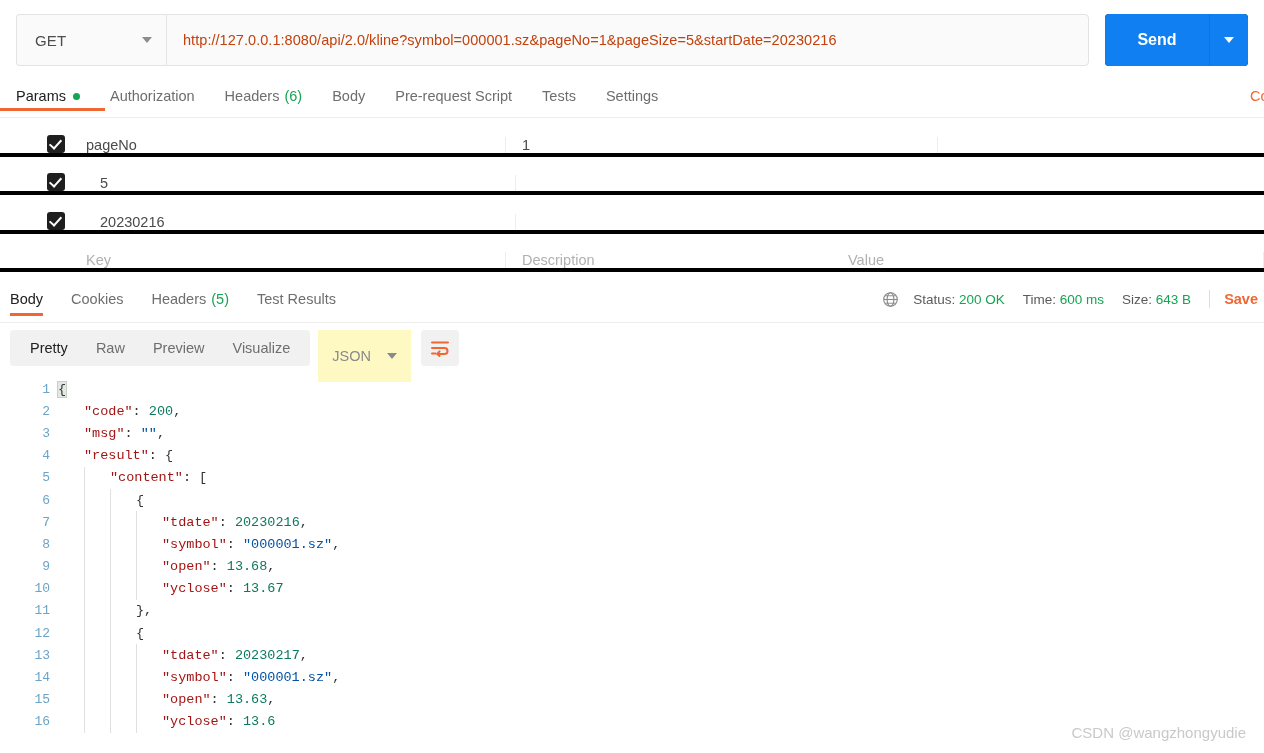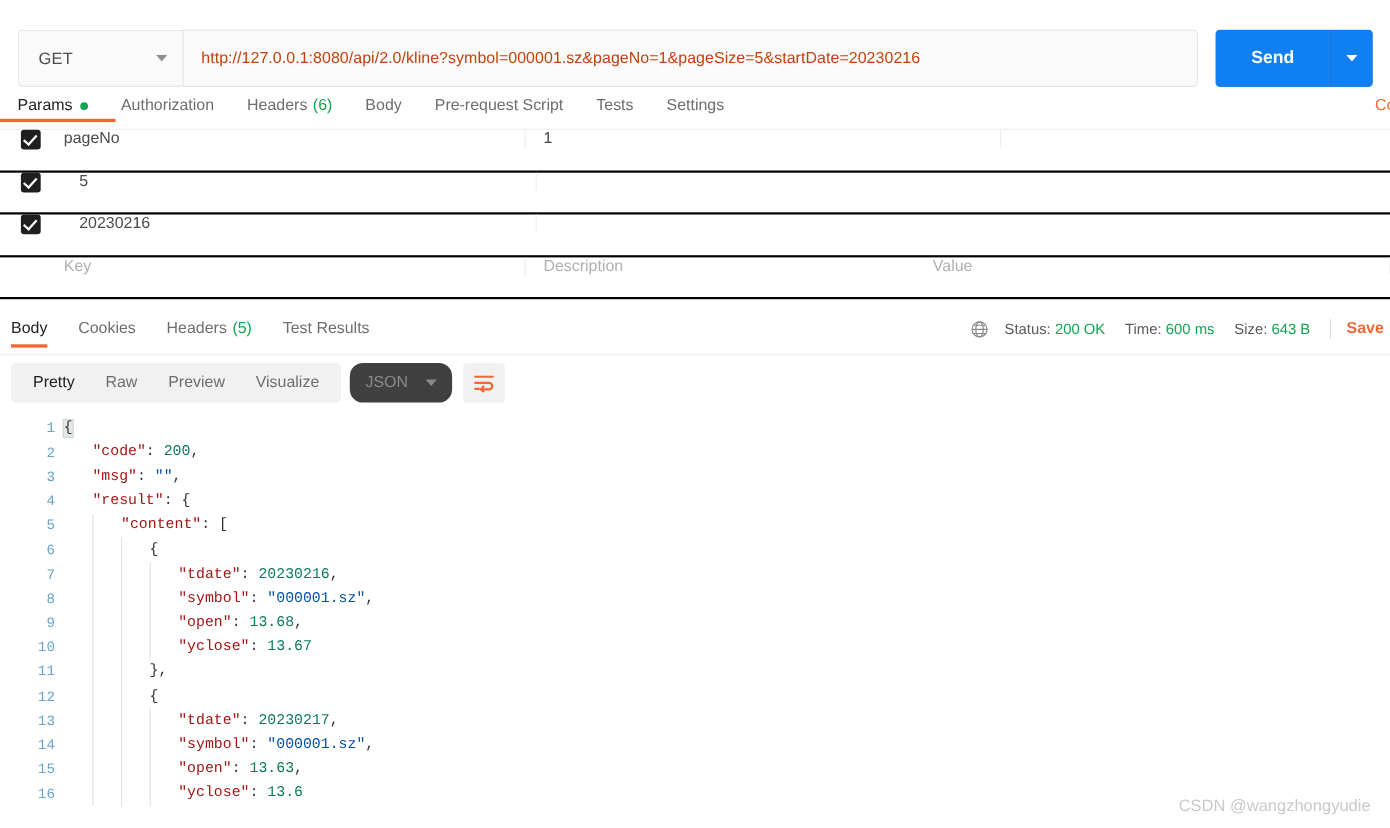--- a/index.html
+++ b/index.html
@@ -6,21 +6,21 @@
   html, body {
     width: 1264px; height: 753px;
     background: #ffffff;
     font-family: "Liberation Sans", sans-serif;
     overflow: hidden;
   }
   body { position: relative; }
 
   
   .url-bar {
-    position: absolute; left: 0; top: 13px; width: 1264px; height: 80px;
+    position: absolute; left: 0; top: 0; width: 1264px; height: 80px;
     display: flex; align-items: center; padding: 14px 16px 14px 16px;
   }
   .method-box {
     width: 150px; height: 52px; background: #fafafa;
     border: 1px solid #e3e3e3; border-right: none;
     border-radius: 4px 0 0 4px;
     display: flex; align-items: center; justify-content: space-between;
     padding: 0 14px 0 18px;
   }
   .method-label { font-size: 15px; color: #4d4d4d; letter-spacing: .2px; }
@@ -33,21 +33,21 @@
     border: 1px solid #e3e3e3; border-radius: 0 4px 4px 0;
     display: flex; align-items: center; padding: 0 16px;
     overflow: hidden;
   }
   .url-text {
     font-size: 14.5px; color: #c2410c; white-space: nowrap;
     letter-spacing: .05px;
   }
   .send-wrap {
     margin-left: 16px; height: 52px; display: flex; align-items: stretch;
-    border-radius: 4px; overflow: hidden; background: #a3a3a3;
+    border-radius: 4px; overflow: hidden; background: #000000;
   }
   .send-btn {
     background: #0f7ff2; color: #fff; font-size: 16px; font-weight: bold;
     border: none; width: 104px; cursor: pointer;
     display: flex; align-items: center; justify-content: center;
   }
   .send-split { width: 1px; background: #1573d6; }
   .send-caret {
     background: #0f7ff2; width: 38px; display: flex;
     align-items: center; justify-content: center; cursor: pointer;
@@ -84,22 +84,23 @@
     position: absolute; right: 0; top: 88px;
     font-size: 14.5px; color: #ef6733; white-space: nowrap;
     cursor: pointer; overflow: hidden; width: 14px;
   }
 
   
   .params-table {
     position: absolute; left: 0; top: 118px; width: 1264px;
   }
   .prow {
-    display: flex; height: 38.5px; align-items: flex-start;
-    border-bottom: 2px solid #000000;
+    display: flex; height: 38.5px; align-items: flex-end;
+    border-bottom: 4px solid #000000;
+    padding-left: 28px;
   }
   .pcell { display: flex; align-items: center; }
   .c-check {
     width: 56px; justify-content: center; border-right: 0px solid transparent;
   }
   .c-key {
     width: 422px; padding-left: 2px; border-right: 1px solid #ededed;
   }
   .c-val {
     width: 432px; padding-left: 16px; border-right: 1px solid #ededed;
@@ -162,21 +163,21 @@
   .seg-group {
     height: 36px; background: #f1f1f1; border-radius: 4px;
     display: flex; align-items: center; padding: 0 6px;
   }
   .seg {
     font-size: 14.5px; color: #6e6e6e; padding: 0 14px; cursor: pointer;
     white-space: nowrap;
   }
   .seg.active { color: #212121; }
   .fmt-group {
-    height: 36px; background: #404040; border-radius: 12px; margin-left: 8px;
+    height: 52px; background: #fef9c3; border-radius: 0; margin-left: 8px;
     display: flex; align-items: center; padding: 0 14px; cursor: pointer;
   }
   .fmt-label { font-size: 14.5px; color: #8a8a8a; margin-right: 16px; }
   .fmt-caret {
     width: 0; height: 0; border-left: 5px solid transparent;
     border-right: 5px solid transparent; border-top: 6px solid #8a8a8a;
   }
   .wrap-btn {
     width: 38px; height: 36px; background: #f1f1f1; border-radius: 4px;
     margin-left: 10px; display: flex; align-items: center;

